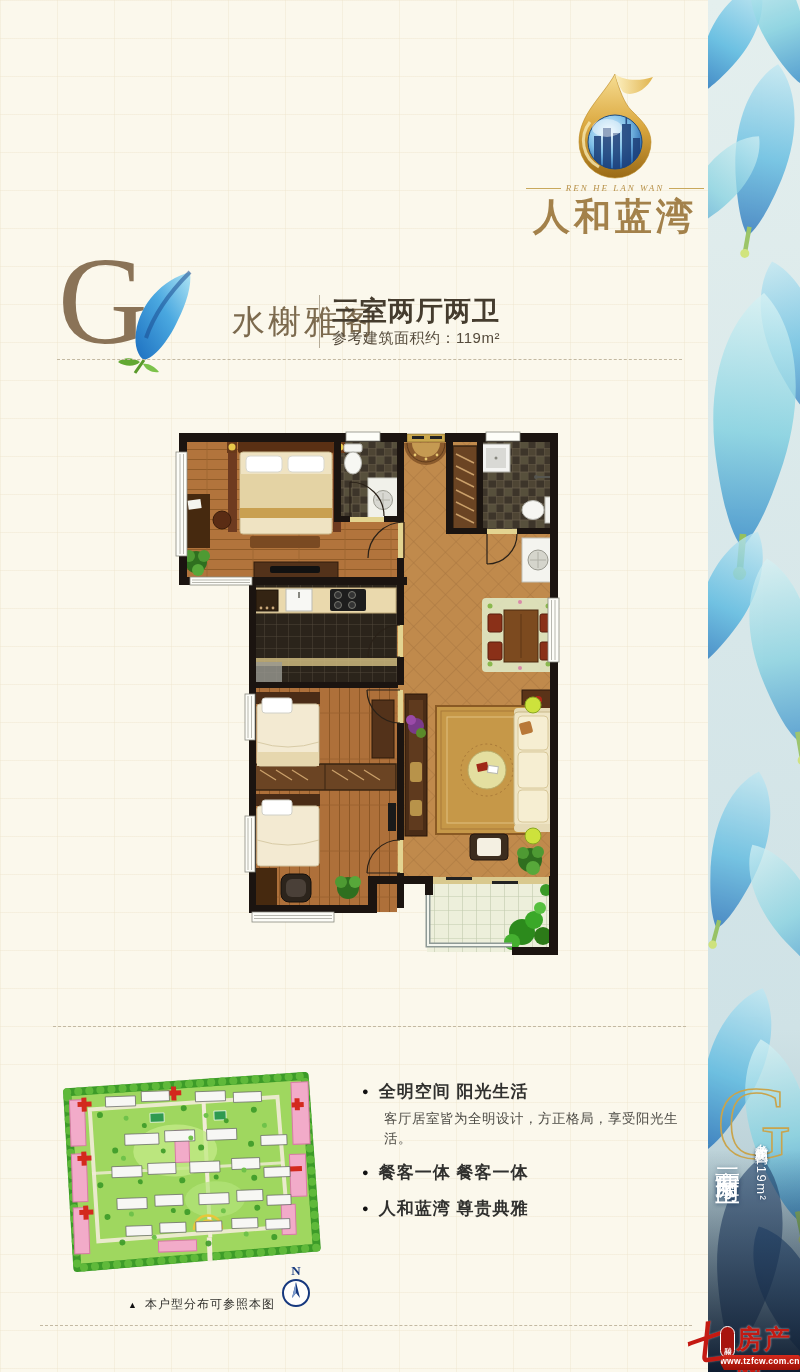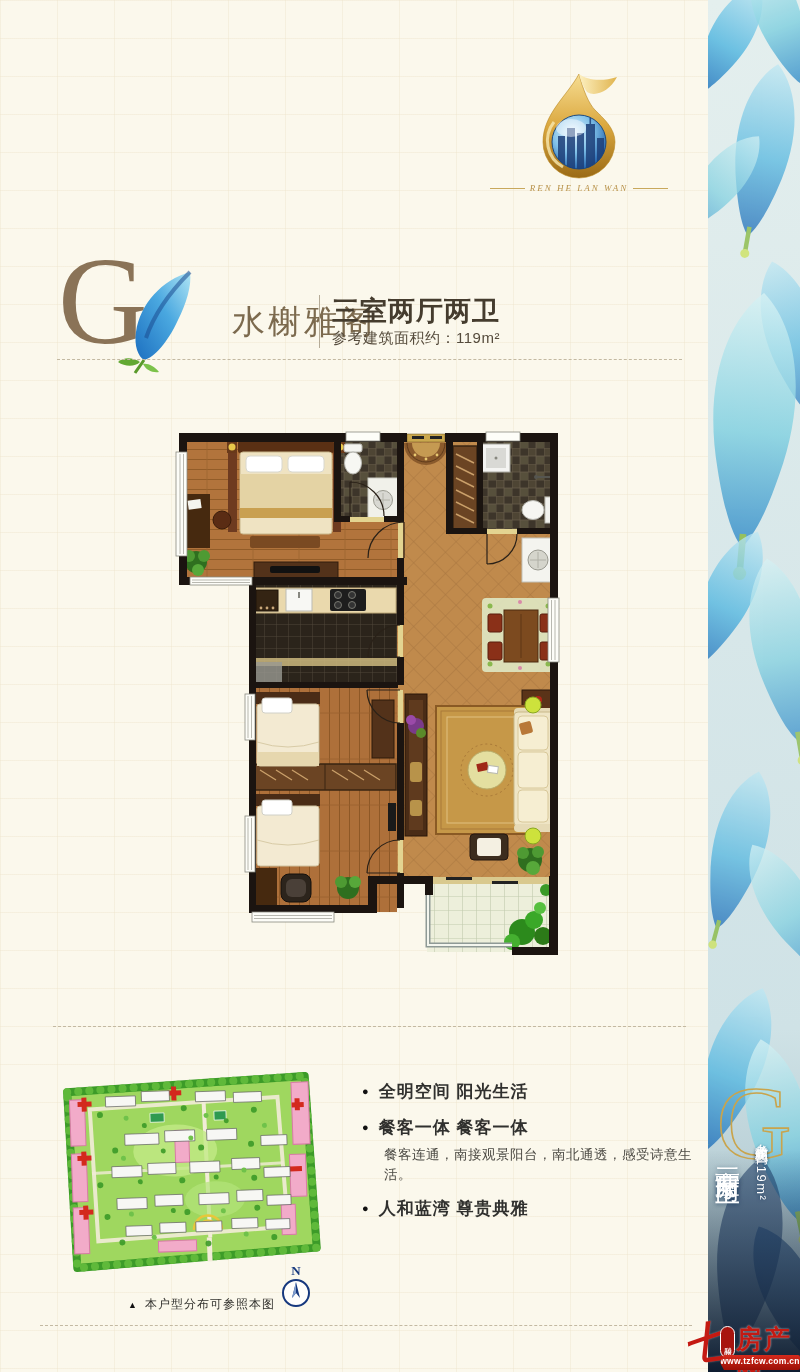--- a/index.html
+++ b/index.html
@@ -4,21 +4,21 @@
 <style>
   html,body{margin:0;padding:0;}
   body{font-family:"Liberation Sans",sans-serif;background:#e8e4d8;}
   .page{position:relative;width:800px;height:1372px;background:#fbf8ec;overflow:hidden;margin:0 auto;}
   .page::before{content:"";position:absolute;inset:0;
     background-image:linear-gradient(90deg,rgba(238,230,205,.45) 1px,transparent 1px),
                      linear-gradient(rgba(238,230,205,.45) 1px,transparent 1px);
     background-size:57px 38px;pointer-events:none;}
   .abs{position:absolute;}
   
-  .logo-block{left:484px;top:70px;width:190px;height:175px;}
+  .logo-block{left:520px;top:70px;width:190px;height:175px;}
   .logo-flame{position:absolute;left:45px;top:0;}
   .logo-en{position:absolute;left:6px;top:113px;width:178px;display:flex;align-items:center;gap:5px;}
   .logo-en .rule{flex:1;height:1px;background:#c8a85c;}
   .logo-en .en{font-family:"Liberation Serif",serif;font-style:italic;font-size:9px;color:#b8924a;letter-spacing:2px;white-space:nowrap;}
   .logo-cn{position:absolute;left:0;top:122px;width:190px;text-align:center;font-family:"Liberation Serif",serif;
     font-size:37px;font-weight:600;color:#a3814a;letter-spacing:4px;}
   
   .big-g{left:58px;top:240px;font-family:"Liberation Serif",serif;font-size:124px;line-height:1;color:#8a7357;}
   .petal-icon{left:110px;top:266px;}
   .plan-name{left:196px;top:300px;font-size:33px;color:#7c6a4e;letter-spacing:3px;margin-left:36px;}
@@ -100,20 +100,21 @@
           <rect x="60.5" y="46" width="1.6" height="9"></rect>
       </g>
       <ellipse cx="42" cy="58" rx="15" ry="9" fill="#ffffff" opacity=".45"></ellipse>
       <path d="M25,52 a30,30 0 0 0 9,45" stroke="#f8e8b0" stroke-width="3" fill="none" opacity=".8"></path>
     </svg>
     <div class="logo-en">
       <span class="rule"></span>
       <span class="en">REN HE LAN WAN</span>
       <span class="rule"></span>
     </div>
+    <div class="logo-cn">人和蓝湾</div>
   </header>
 
   <section>
     <div class="abs big-g">G</div>
     <svg class="abs petal-icon" width="90" height="108" viewBox="0 0 90 108">
       <defs>
         <linearGradient id="hpet" x1="0" y1="1" x2="1" y2="0">
           <stop offset="0" stop-color="#1c6fc0"></stop>
             <stop offset=".55" stop-color="#4aa8e0"></stop>
             <stop offset="1" stop-color="#aee4f4"></stop>
@@ -519,27 +520,27 @@
     <path d="M18,20 L22,36 L18,31 L14,36 Z" fill="#16387e"></path>
     <path d="M18,20 L18,31 L14,36 Z" fill="#7f9ccc"></path>
   </svg>
 
   <section class="abs features">
     <div class="feat">
       <div class="feat-title">
         <span class="bullet">●</span>
         <span>全明空间 阳光生活</span>
       </div>
+      <div class="feat-desc">客厅居室皆为全明设计，方正格局，享受阳光生活。</div>
     </div>
     <div class="feat">
       <div class="feat-title">
         <span class="bullet">●</span>
         <span>餐客一体 餐客一体</span>
       </div>
-      <div class="feat-desc">餐客连通，南接观景阳台，南北通透，感受诗意生活。</div>
     </div>
     <div class="feat">
       <div class="feat-title">
         <span class="bullet">●</span>
         <span>人和蓝湾 尊贵典雅</span>
       </div>
     </div>
   </section>
 
   <aside class="abs sidebar">

